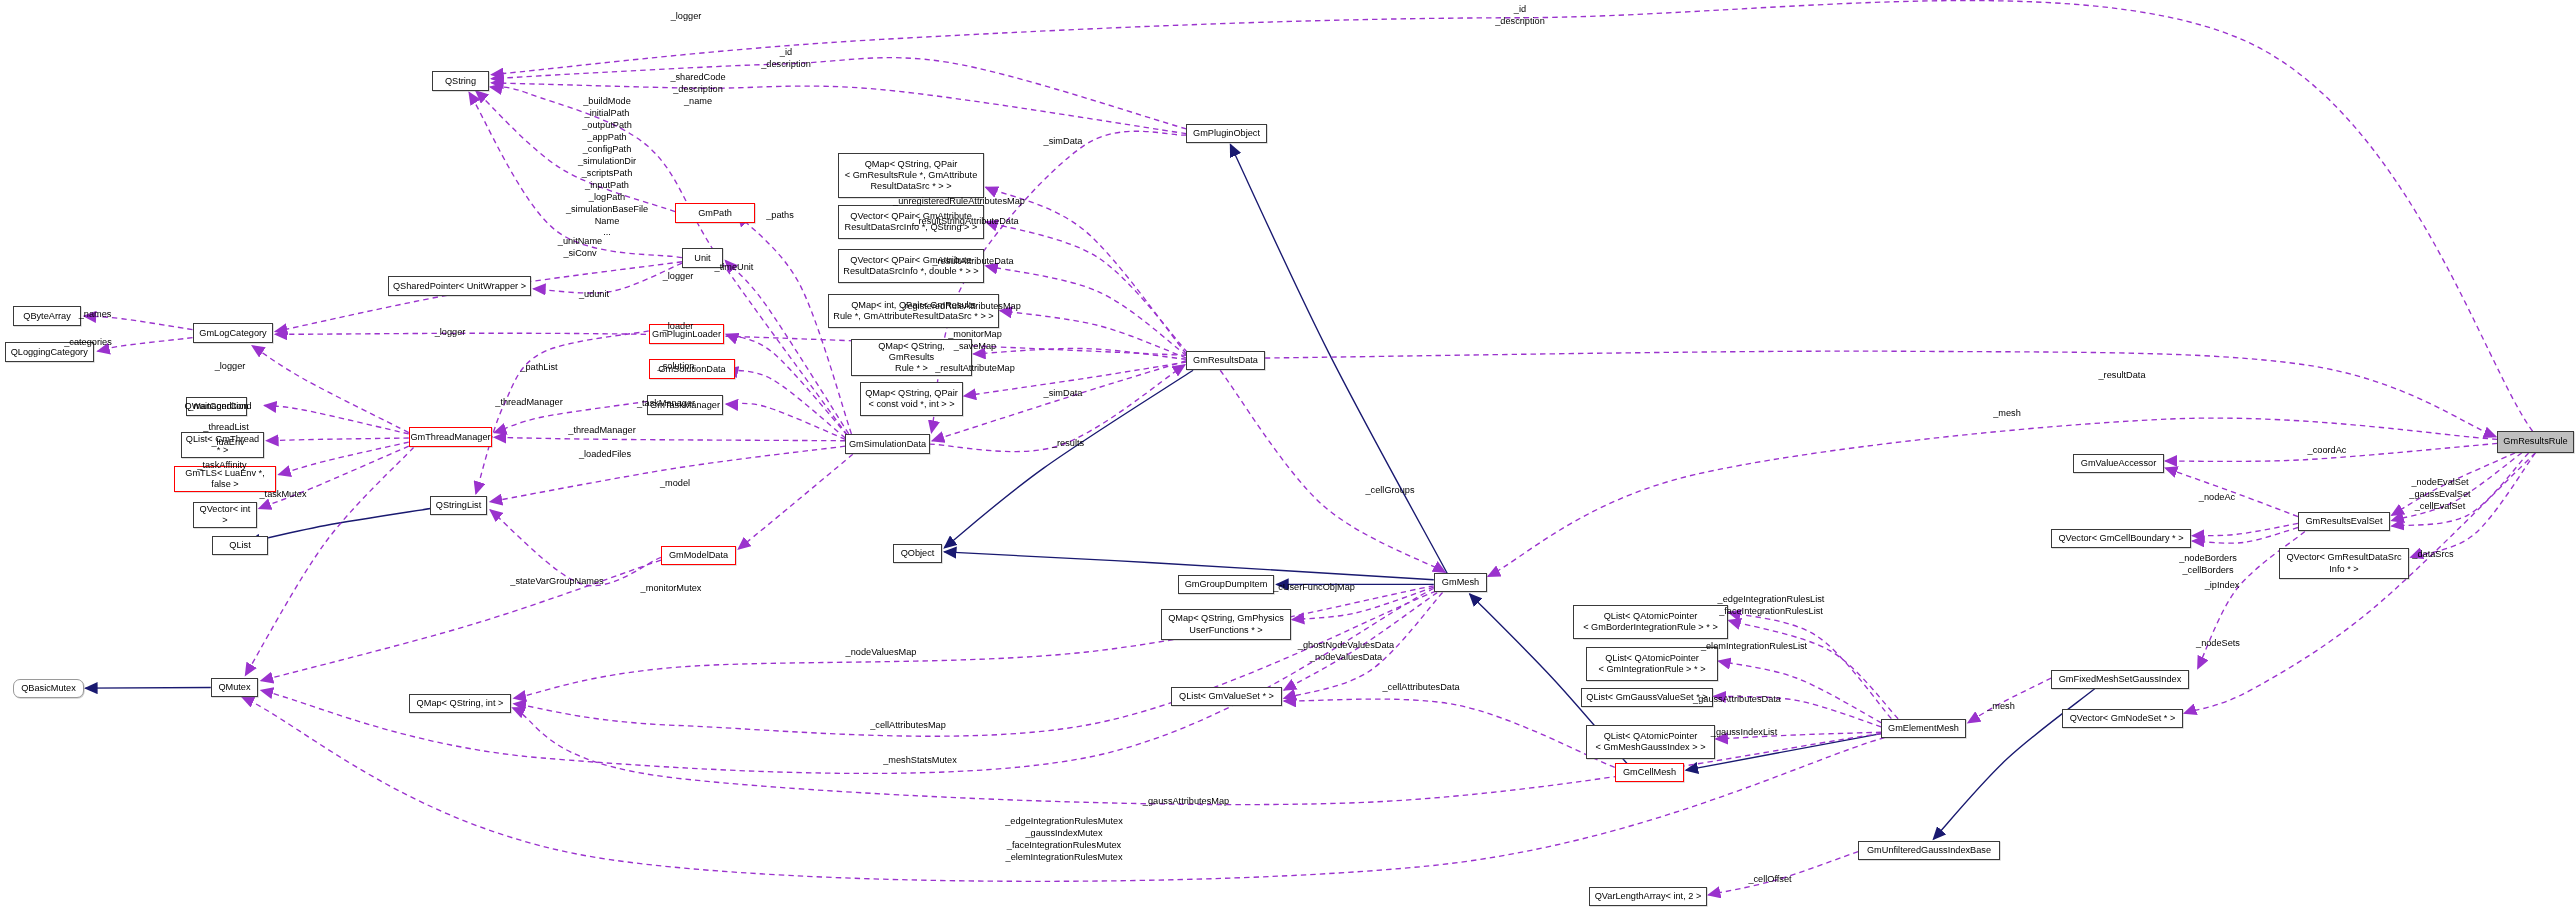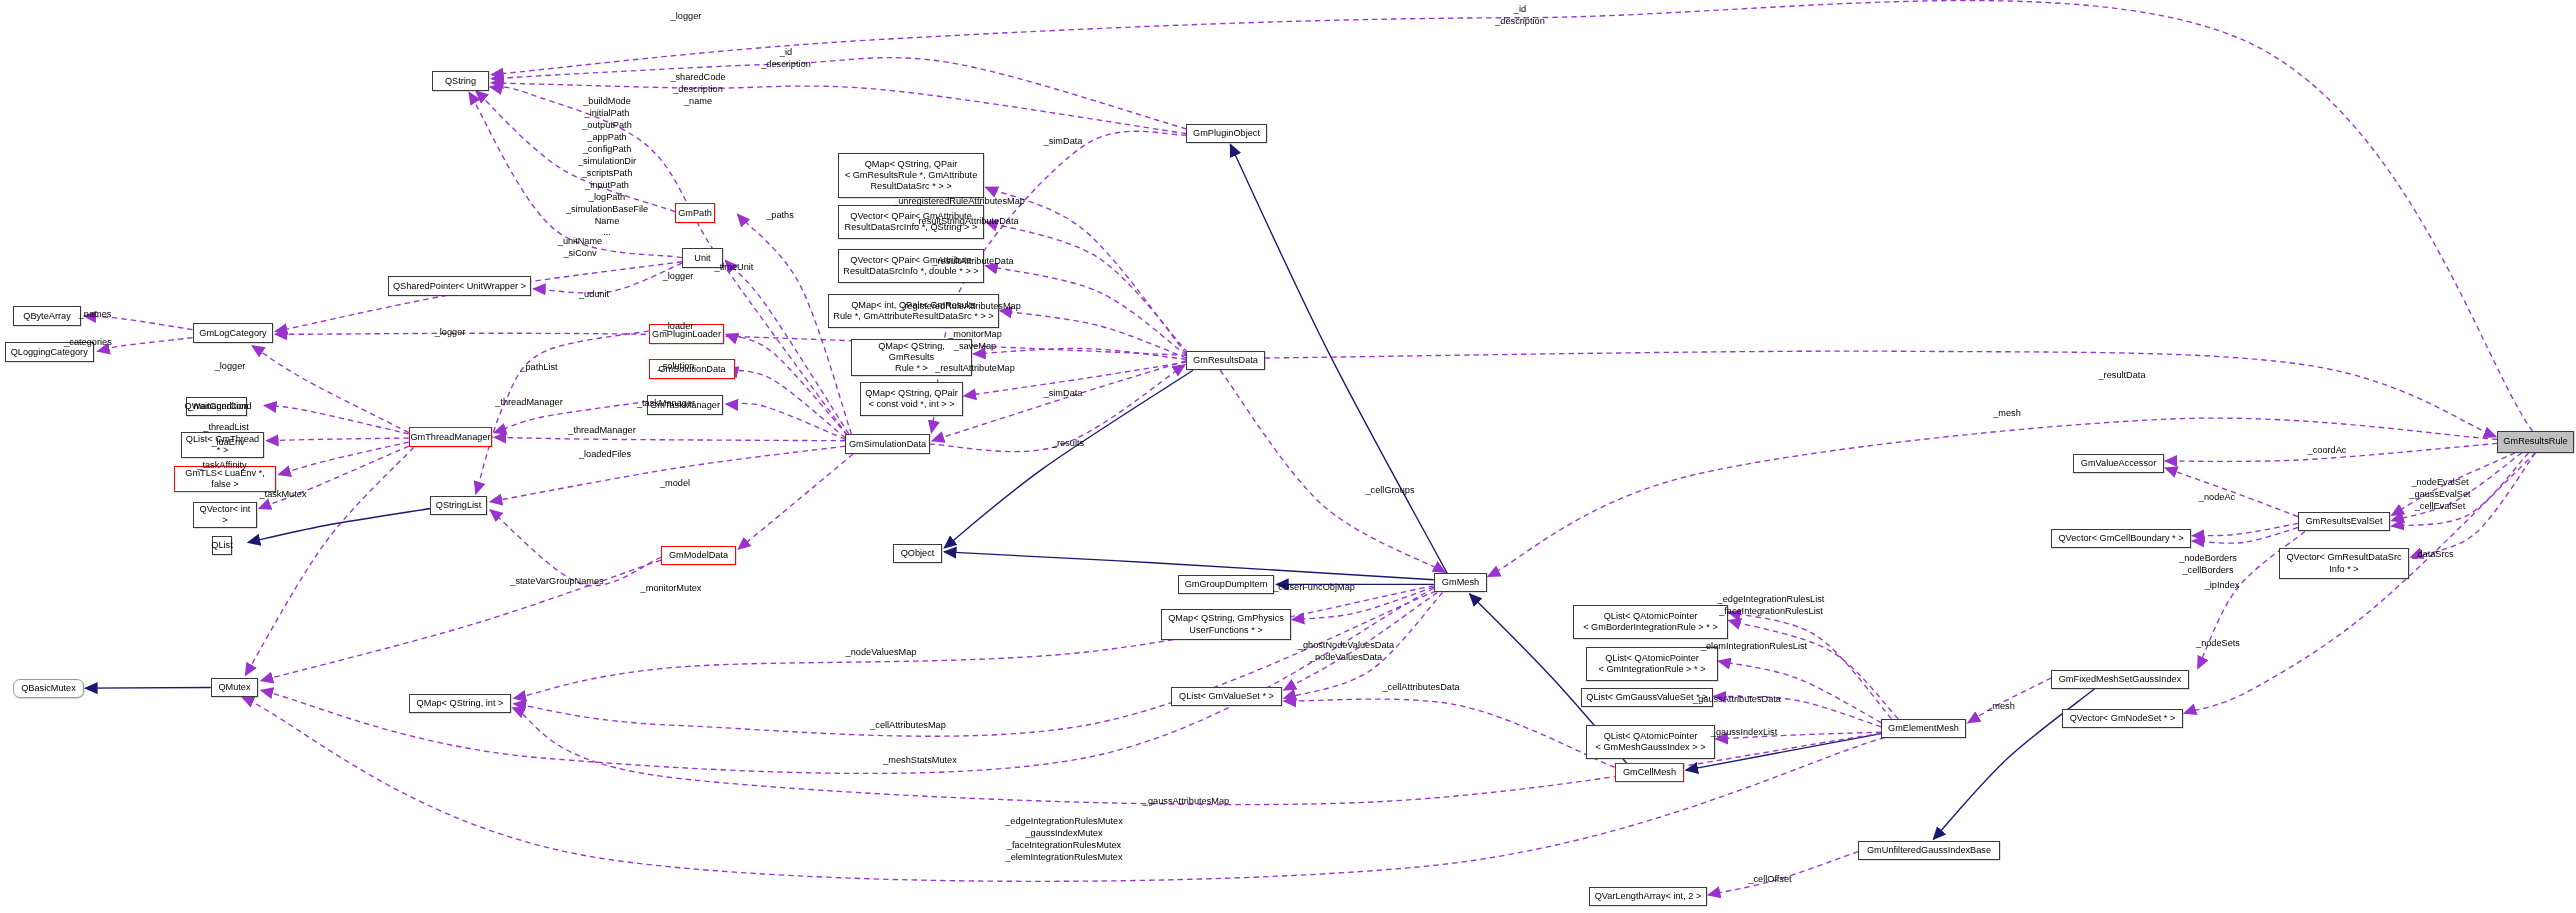--- a/index.html
+++ b/index.html
@@ -103,35 +103,35 @@
         <path d="M3720,668 C3703.3333333333335,680 3652,723.3333333333334 3620,740 C3588,756.6666666666666 3543.3333333333335,763.3333333333334 3528,768" fill="none" stroke="#9a32cd" stroke-width="2" stroke-dasharray="8 6" marker-end="url(#arr-d)"></path>
         <path d="M3730,668 C3715,683.3333333333334 3673.6666666666665,742 3640,760 C3606.3333333333335,778 3546.6666666666665,773.3333333333334 3528,776" fill="none" stroke="#9a32cd" stroke-width="2" stroke-dasharray="8 6" marker-end="url(#arr-d)"></path>
         <path d="M3740,668 C3725,688 3680.6666666666665,762.3333333333334 3650,788 C3619.3333333333335,813.6666666666666 3571.6666666666665,816.3333333333334 3556,822" fill="none" stroke="#9a32cd" stroke-width="2" stroke-dasharray="8 6" marker-end="url(#arr-d)"></path>
         <path d="M3390,772 C3375,774.6666666666666 3326,785 3300,788 C3274,791 3245,789.6666666666666 3234,790" fill="none" stroke="#9a32cd" stroke-width="2" stroke-dasharray="8 6" marker-end="url(#arr-d)"></path>
         <path d="M3390,778 C3376.6666666666665,781.6666666666666 3336,796.6666666666666 3310,800 C3284,803.3333333333334 3246.6666666666665,798.3333333333334 3234,798" fill="none" stroke="#9a32cd" stroke-width="2" stroke-dasharray="8 6" marker-end="url(#arr-d)"></path>
         <path d="M2741,1256 C2720.8333333333335,1263 2656.8333333333335,1287.3333333333333 2620,1298 C2583.1666666666665,1308.6666666666667 2536.6666666666665,1316.3333333333333 2520,1320" fill="none" stroke="#9a32cd" stroke-width="2" stroke-dasharray="8 6" marker-end="url(#arr-d)"></path>
       </g>
   </svg>
   <div id="node-layer">
       <div class="node" style="left: 432px; top: 71px; width: 57px; min-height: 20.3px;">QString</div>
-      <div class="node red" style="left: 675px; top: 203px; width: 40px; min-height: 20.3px;">GmPath</div>
+      <div class="node red" style="left: 675px; top: 203px; width: 80px; min-height: 20.3px;">GmPath</div>
       <div class="node" style="left: 682px; top: 248px; width: 41px; min-height: 20.3px;">Unit</div>
       <div class="node" style="left: 388px; top: 276px; width: 143px; min-height: 20.3px;">QSharedPointer&lt; UnitWrapper &gt;</div>
       <div class="node" style="left: 193px; top: 323px; width: 80px; min-height: 20.3px;">GmLogCategory</div>
       <div class="node" style="left: 13px; top: 306px; width: 68px; min-height: 20.3px;">QByteArray</div>
       <div class="node" style="left: 4.7px; top: 342px; width: 89px; min-height: 20.3px;">QLoggingCategory</div>
       <div class="node red" style="left: 649px; top: 324px; width: 75px; min-height: 20.3px;">GmPluginLoader</div>
       <div class="node red" style="left: 649px; top: 359px; width: 86px; min-height: 20.3px;">GmSolutionData</div>
       <div class="node" style="left: 647px; top: 395px; width: 76px; min-height: 20.3px;">GmTaskManager</div>
       <div class="node red" style="left: 409px; top: 427px; width: 83px; min-height: 20.3px;">GmThreadManager</div>
       <div class="node" style="left: 186px; top: 397px; width: 61px; min-height: 19px;">QWaitCondition</div>
       <div class="node" style="left: 181px; top: 432px; width: 83px; min-height: 19px;">QList&lt; GmThread * &gt;</div>
       <div class="node red" style="left: 174px; top: 466px; width: 102px; min-height: 19px;">GmTLS&lt; LuaEnv *, false &gt;</div>
       <div class="node" style="left: 193px; top: 502px; width: 64px; min-height: 19px;">QVector&lt; int &gt;</div>
-      <div class="node" style="left: 212px; top: 536px; width: 20px; min-height: 19px;">QList</div>
+      <div class="node" style="left: 212px; top: 536px; width: 56px; min-height: 19px;">QList</div>
       <div class="node" style="left: 430px; top: 496px; width: 57px; min-height: 19px;">QStringList</div>
       <div class="node" style="left: 845px; top: 434px; width: 85px; min-height: 20.3px;">GmSimulationData</div>
       <div class="node" style="left: 838px; top: 153px; width: 146px; min-height: 45px;">QMap&lt; QString, QPair
 &lt; GmResultsRule *, GmAttribute
 ResultDataSrc * &gt; &gt;</div>
       <div class="node" style="left: 838px; top: 205px; width: 146px; min-height: 34px;">QVector&lt; QPair&lt; GmAttribute
 ResultDataSrcInfo *, QString &gt; &gt;</div>
       <div class="node" style="left: 838px; top: 249px; width: 146px; min-height: 34px;">QVector&lt; QPair&lt; GmAttribute
 ResultDataSrcInfo *, double * &gt; &gt;</div>
       <div class="node" style="left: 828px; top: 294px; width: 171px; min-height: 34px;">QMap&lt; int, QPair&lt; GmResults

